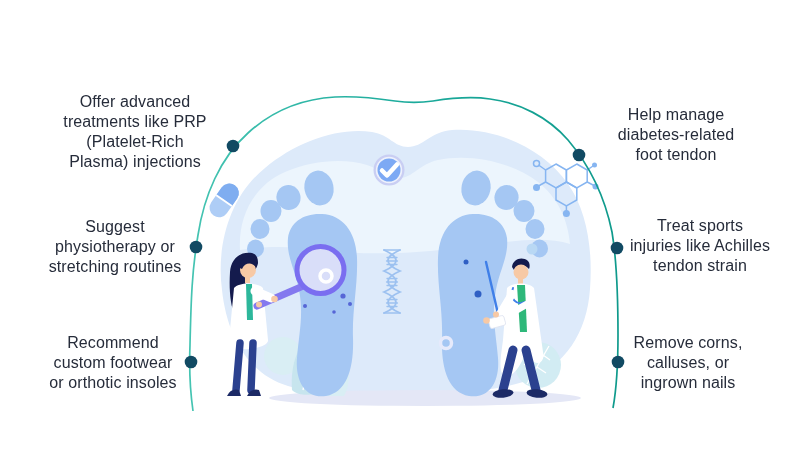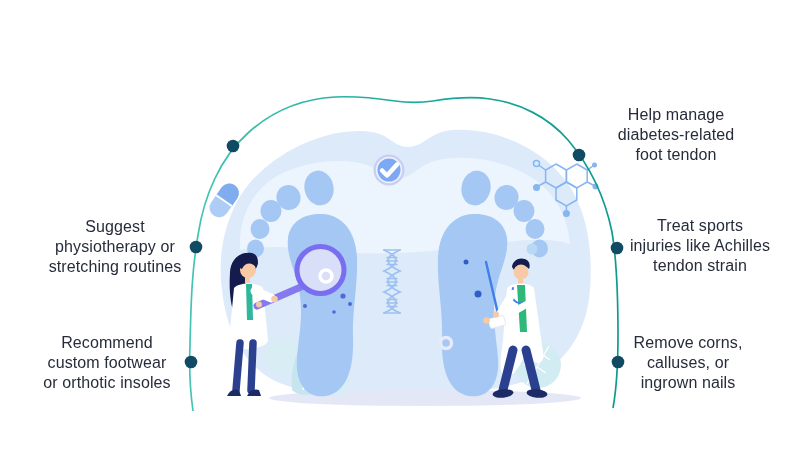--- a/index.html
+++ b/index.html
@@ -3,21 +3,21 @@
 <meta charset="utf-8">
 <style>
   html,body{margin:0;padding:0;background:#ffffff;}
   .stage{position:relative;width:800px;height:450px;background:#ffffff;overflow:hidden;
          font-family:"Liberation Sans",sans-serif;}
   .stage svg{position:absolute;left:0;top:0;}
   .label{position:absolute;width:220px;text-align:center;white-space:pre-line;
          font-size:16px;line-height:20px;font-weight:500;color:#262c3a;letter-spacing:0.1px;}
   .l1{left:25px;top:92px;}
   .l2{left:5px;top:217px;}
-  .l3{left:6px;top:333px;width:202px;}
+  .l3{left:12px;top:333px;width:202px;}
   .r1{left:566px;top:105px;}
   .r2{left:590px;top:216px;}
   .r3{left:578px;top:333px;}
 </style>
 </head>
 <body>
 
 <div class="stage">
 
 <svg width="800" height="450" viewBox="0 0 800 450">
@@ -175,20 +175,24 @@
              C 617,262 618,300 618,335 C 618,362 617,386 613,408" fill="none" stroke="url(#arcg)" stroke-width="1.7"></path>
     <circle cx="233" cy="146" r="6.3" fill="#114a63"></circle>
     <circle cx="196" cy="247" r="6.3" fill="#114a63"></circle>
     <circle cx="191" cy="362" r="6.3" fill="#114a63"></circle>
     <circle cx="579" cy="155" r="6.3" fill="#114a63"></circle>
     <circle cx="617" cy="248" r="6.3" fill="#114a63"></circle>
     <circle cx="618" cy="362" r="6.3" fill="#114a63"></circle>
   </g>
 </svg>
 
+  <div class="label l1">Offer advanced
+treatments like PRP
+(Platelet-Rich
+Plasma) injections</div>
   <div class="label l2">Suggest
 physiotherapy or
 stretching routines</div>
   <div class="label l3">Recommend
 custom footwear
 or orthotic insoles</div>
   <div class="label r1">Help manage
 diabetes-related
 foot tendon</div>
   <div class="label r2">Treat sports

